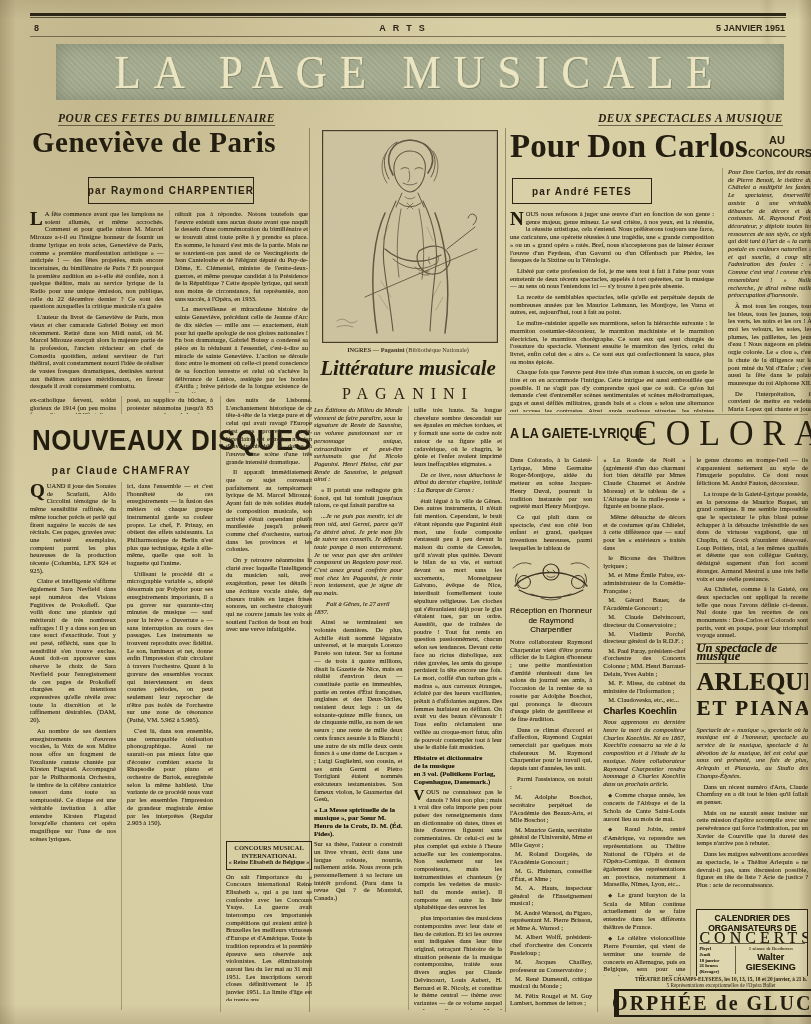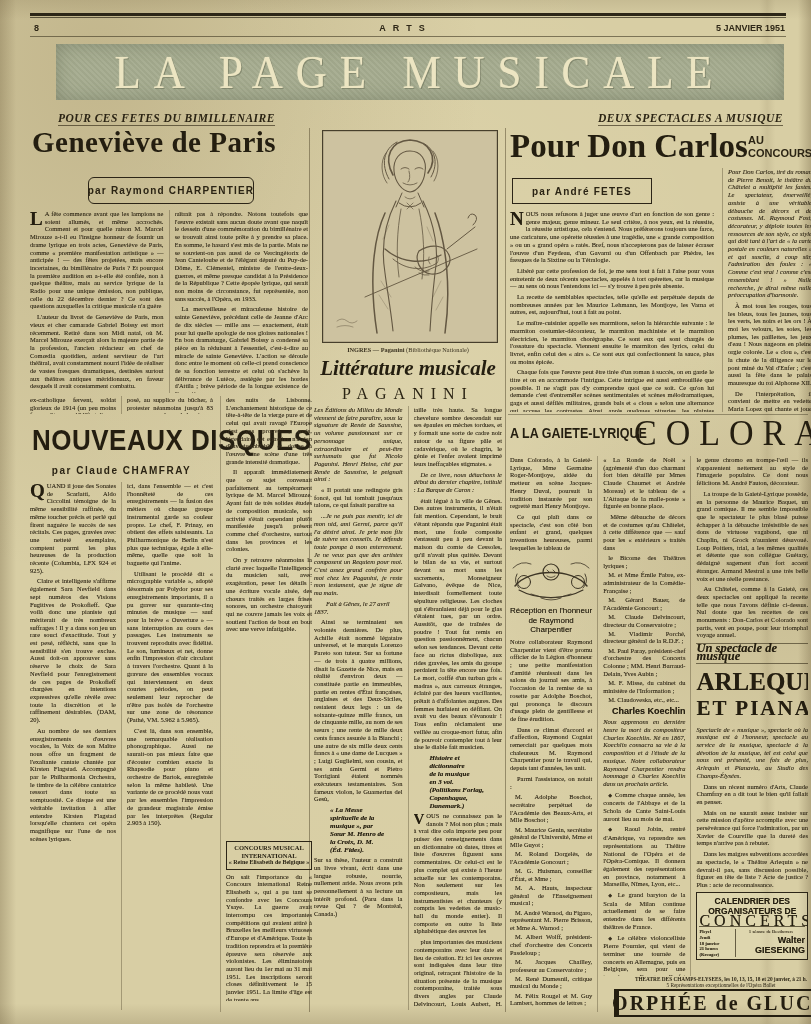--- a/index.html
+++ b/index.html
@@ -26,56 +26,56 @@
     display:flex;align-items:center;justify-content:center;
     box-shadow:inset 0 0 18px rgba(70,75,55,.35);}
   .banner span{font-family:"Liberation Serif",serif;font-size:43px;font-weight:400;
     letter-spacing:.30em;color:#ece5c2;text-shadow:0 0 1px rgba(240,235,200,.6), 1px 1px 0 rgba(70,75,55,.4);
     white-space:nowrap;transform:scaleY(1.08);}
   .kicker{font-style:italic;font-weight:700;font-size:11.5px;letter-spacing:.5px;color:#2b2414;
     border-bottom:1px solid rgba(50,42,22,.65);padding-bottom:1px;white-space:nowrap;}
   
   .h-gen{font-size:29px;font-weight:700;color:#241e10;letter-spacing:.5px;white-space:nowrap;}
   .h-dc{font-size:33px;font-weight:700;color:#241e10;white-space:nowrap;}
-  .loc{font-family:"Liberation Sans",sans-serif;font-weight:700;font-size:11px;color:#2b2414;line-height:13px;text-align:left;}
+  .loc{font-family:"Liberation Sans",sans-serif;font-weight:700;font-size:11px;color:#2b2414;line-height:13px;text-align:center;}
   .bybox{border:1.5px solid #2c2517;display:flex;align-items:center;justify-content:center;}
   .bybox span{font-family:"Liberation Sans",sans-serif;font-weight:700;font-size:10px;letter-spacing:1.2px;color:#2b2414;white-space:nowrap;}
   .h-nd{font-family:"Liberation Sans",sans-serif;font-weight:700;font-size:26px;letter-spacing:.5px;color:#241e10;transform:scaleY(1.15);transform-origin:left top;white-space:nowrap;}
   .by-nd{font-family:"Liberation Sans",sans-serif;font-weight:700;font-size:10px;letter-spacing:1.5px;color:#2b2414;text-align:center;}
   .h-lit{font-size:21px;font-weight:700;font-style:italic;color:#241e10;text-align:center;white-space:nowrap;}
   .h-pag{font-size:16px;font-weight:500;letter-spacing:7px;color:#2b2414;text-align:center;white-space:nowrap;}
   .h-col-kicker{font-family:"Liberation Sans",sans-serif;font-weight:700;font-size:12.5px;color:#241e10;white-space:nowrap;transform:scaleY(1.2);transform-origin:left bottom;}
   .h-colorado{font-size:34px;font-weight:500;letter-spacing:9px;color:#241e10;white-space:nowrap;transform:scaleY(1.05);}
   .h-arl{font-size:25px;font-weight:700;color:#241e10;text-align:center;line-height:26px;white-space:nowrap;}
   .h-arl2{font-size:21px;letter-spacing:2px;}
   .spec-kicker{font-style:italic;font-weight:700;font-size:12.5px;color:#241e10;text-align:left;
      border-top:1px solid rgba(50,42,22,.6);border-bottom:1px solid rgba(50,42,22,.6);padding:1px 0 2px;}
   
   .col{font-size:6.5px;line-height:7.7px;text-align:justify;overflow:hidden;
        text-shadow:0 0 .45px rgba(45,36,18,.55);color:#3a3220;}
   .col p{margin:0 0 3px;text-indent:7px;}
   .col p.noindent{text-indent:0;}
   .col p.ital{font-style:italic;}
   .col p.dateline{text-align:left;font-style:italic;text-indent:12px;}
   .dropcap{float:left;font-size:19px;line-height:16px;font-weight:700;padding:1px 2px 0 0;color:#241e10;}
-  .subhead{font-weight:700;font-size:7px;line-height:8px;white-space:pre-line;text-align:left;margin:3px 16px 2px;color:#241e10;font-style:italic;}
-  .centerhead{font-weight:700;font-size:9px;text-align:right;margin:4px 0 3px;color:#241e10;font-family:"Liberation Sans",sans-serif;}
+  .subhead{font-weight:700;font-size:7px;line-height:8px;white-space:pre-line;text-align:left;margin:3px 0 2px;color:#241e10;}
+  .centerhead{font-weight:700;font-size:9px;text-align:left;margin:4px 0 3px;color:#241e10;font-family:"Liberation Sans",sans-serif;}
   .list-entry{margin:0 0 1.5px;text-indent:5px;}
   .bullet-item{margin:0 0 3px;text-indent:5px;}
   .bullet-item::before{content:"◆ ";font-size:5px;}
   
   .concours-box{border:1px solid #2c2517;text-align:center;font-weight:700;font-size:6.5px;line-height:7.5px;padding:2px 1px;color:#241e10;}
   .cal-box{border:1.2px solid #2c2517;background:rgba(235,228,196,.35);padding:3px 2px 2px;}
   .cal-l1{font-family:"Liberation Sans",sans-serif;font-weight:700;font-size:8.5px;text-align:center;line-height:10px;color:#241e10;}
   .cal-concerts{font-size:16px;font-weight:500;letter-spacing:4px;text-align:center;color:#241e10;margin:1px 0 2px;}
   .cal-row{display:flex;border-top:1px solid rgba(50,42,22,.7);padding-top:2px;}
   .cal-venue{width:34px;border-right:1px solid rgba(50,42,22,.7);font-size:4.6px;line-height:5.6px;font-weight:700;padding-right:2px;white-space:pre-line;}
   .cal-right{flex:1;text-align:center;}
   .cal-note{font-size:4.8px;line-height:6px;}
-  .cal-artist{font-family:"Liberation Sans",sans-serif;font-weight:700;font-size:9px;line-height:10px;color:#241e10;text-align:right;}
+  .cal-artist{font-family:"Liberation Sans",sans-serif;font-weight:700;font-size:9px;line-height:10px;color:#241e10;}
   .orphee-line{font-weight:700;font-size:5.3px;line-height:6.2px;text-align:center;color:#2b2414;white-space:nowrap;}
   .orphee-box{border:2px solid #241e10;border-left-width:5px;border-right-width:5px;display:flex;align-items:center;justify-content:center;}
   .orphee-box span{font-size:20px;font-weight:700;letter-spacing:2px;color:#241e10;white-space:nowrap;}
   .portrait-frame{border:1px solid #473f2c;background:#cdc2a0;box-shadow:inset 0 0 14px rgba(90,78,50,.45);}
   .caption{font-size:6.3px;text-align:center;color:#3a3220;}
   .caption b{font-weight:700;}
   .flexrow{display:flex;}
   .subcol{border-right:1px solid rgba(66,55,32,.35);padding-right:5px;margin-right:5px;}
   .subcol:last-child{border-right:none;padding-right:0;margin-right:0;}
   .recep-title{font-family:"Liberation Sans",sans-serif;font-weight:400;font-size:8px;line-height:9.5px;text-align:center;color:#241e10;white-space:pre-line;margin:2px 0 3px;}
@@ -100,21 +100,21 @@
     <span>LA PAGE MUSICALE</span>
   </div>
   <div class="abs" style="right:28px;top:108px;">
     <span class="kicker">DEUX SPECTACLES A MUSIQUE</span>
   </div>
 
   <div class="abs vline" style="left:309px;top:128px;height:884px;"></div>
   <div class="abs vline" style="left:505px;top:128px;height:884px;"></div>
 
   <div class="abs h-gen" style="left:32px;top:126px;">Geneviève de Paris</div>
-  <div class="abs bybox" style="left:88px;top:177px;width:164px;height:25px;border-radius:6px;">
+  <div class="abs bybox" style="left:88px;top:177px;width:164px;height:25px;">
     <span>par Raymond CHARPENTIER</span>
   </div>
   <div class="abs flexrow" style="left:30px;top:210px;width:278px;height:183px;">
     <div class="col subcol" style="width:136px;height:183px;">
       <p class="noindent"><span class="dropcap">L</span><span>A fête commence avant que les lampions ne soient allumés, et même accrochés. Comment et pour quelle raison M. Marcel Mirouze a-t-il eu l'insigne honneur de fournir un drame lyrique en trois actes, Geneviève de Paris, comme « première manifestation artistique » — anticipée ! — des fêtes projetées, mais encore incertaines, du bimillénaire de Paris ? Et pourquoi la première audition en a-t-elle été confiée, non à quelque théâtre, mais au service lyrique de la Radio pour une unique émission, non publique, celle du 22 décembre dernier ? Ce sont des questions auxquelles la critique musicale n'a guère</span></p>
       <p>L'auteur du livret de Geneviève de Paris, mon vieux et cher camarade Gabriel Boissy est mort récemment. Retiré dans son Midi natal, où M. Marcel Mirouze exerçait alors la majeure partie de la profession, l'ancien rédacteur en chef de Comœdia quotidien, ardent serviteur de l'art théâtral, avait constamment nourri l'idée de réaliser de vastes fresques dramatiques, destinées surtout aux théâtres antiques méridionaux, en faveur desquels il avait constamment combattu.</p>
     </div>
     <div class="col" style="width:136px;height:183px;">
       <p class="noindent">raîtrait pas à répondre. Notons toutefois que l'œuvre existait sans aucun doute avant que naquît le dessein d'une commémoration du bimillénaire et se trouvait ainsi toute prête à y prendre sa place. En somme, le hasard s'est mis de la partie. Mais ne se souvient-on pas aussi de ce Vercingétorix de Jean Canteloube et de l'élégant député du Puy-de-Dôme, E. Clémentel, ministre de l'entre-deux-guerres, et même presque candidat à la Présidence de la République ? Cette épopée lyrique, qui serait non moins de circonstance, fut représentée, non sans succès, à l'Opéra, en 1933.</p>
       <p>La merveilleuse et miraculeuse histoire de sainte Geneviève, précédant celle de Jeanne d'Arc de dix siècles — mille ans — exactement, était pour lui quelle apologie de nos gloires nationales ! En bon dramaturge, Gabriel Boissy a condensé sa pièce en la réduisant à l'essentiel, c'est-à-dire au miracle de sainte Geneviève. L'action se déroule donc entre le moment où celle-ci prend conscience de sa fonction terrestre et celui où s'achève la délivrance de Lutèce, assiégée par les hordes d'Attila ; brève période de la longue existence de Geneviève.</p>
@@ -322,21 +322,21 @@
       <p class="noindent">le genre chromo en trompe-l'œil — ils s'apparentent nettement au style de l'imagerie populaire. Ce dont nous félicitons M. André Fauton, décorateur.</p>
       <p>La troupe de la Gaieté-Lyrique possède, en la personne de Maurice Baquet, un grand comique. Il me semble impossible que le spectateur le plus blasé puisse échapper à la débauche irrésistible de ses dons de virtuose vagabond, que ni Chaplin, ni Grock n'auraient désavoué. Loup Poitiers, trial, a les mêmes qualités et détente que son collègue Guétary, dédaigné sagement d'un fort accent étranger. Armand Mestral a une très belle voix et une réelle prestance.</p>
       <p>Au Châtelet, comme à la Gaieté, ces deux spectacles ont appliqué la recette telle que nous l'avons définie ci-dessus. Nul doute que les recettes de ces monuments : Don-Carlos et Colorado sont partis, vent en poupe, pour leur triomphal voyage annuel.</p>
       <div class="spec-kicker" style="margin:4px 0 5px;">Un spectacle de musique</div>
       <div class="h-arl">ARLEQUIN</div>
       <div class="h-arl h-arl2" style="margin-bottom:5px;">ET PIANAVIA</div>
       <p class="noindent ital">Spectacle de « musique », spectacle où la musique est à l'honneur, spectacle au service de la musique, spectacle à la dévotion de la musique, tel est celui que nous ont présenté, une fois de plus, Arlequin et Pianavia, au Studio des Champs-Élysées.</p>
       <p>Dans un récent numéro d'Arts, Claude Chamfray en a dit tout le bien qu'il fallait en penser.</p>
       <p>Mais on ne saurait assez insister sur cette mission d'apôtre accomplie avec une persévérance qui force l'admiration, par un Xavier de Courville que la dureté des temps n'arrive pas à rebuter.</p>
       <p>Dans les maigres subventions accordées au spectacle, le « Théâtre Arlequin » ne devrait-il pas, sans discussion possible, figurer en tête de liste ? Acte de justice ? Plus : acte de reconnaissance.</p>
-      <div class="cal-box" style="margin-top:3px;">
+      <div class="cal-box" style="margin-top:20px;">
         <div class="cal-l1">CALENDRIER DES</div>
         <div class="cal-l1">ORGANISATEURS DE</div>
         <div class="cal-concerts">CONCERTS</div>
         <div class="cal-row">
           <div class="cal-venue" style="white-space:pre-line;">Pleyel
 Jeudi
 18 janvier
 21 heures
 (Kreuger)</div>
           <div class="cal-right">

